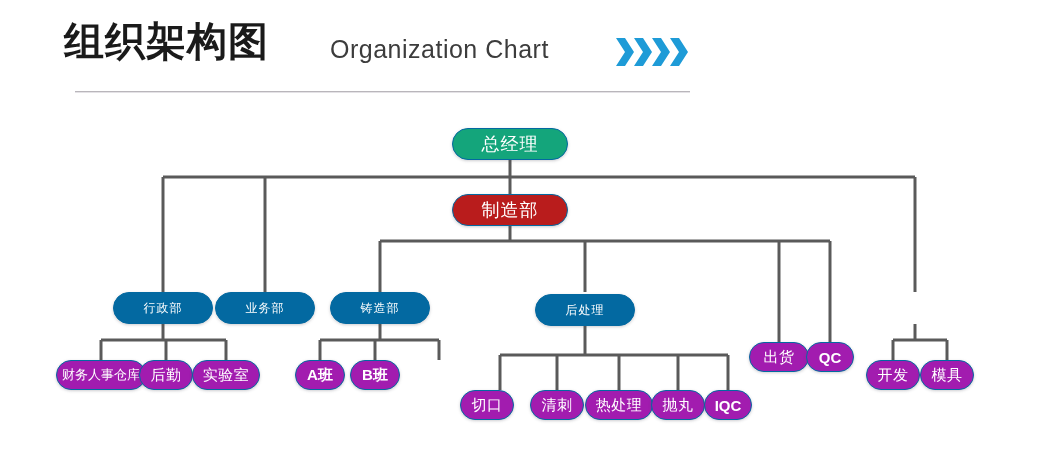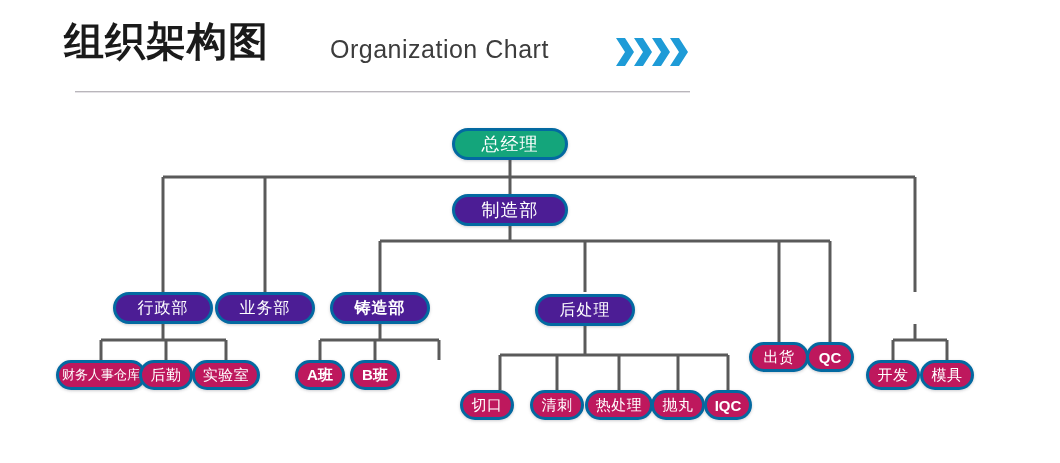--- a/index.html
+++ b/index.html
@@ -75,31 +75,31 @@
   
   .node {
     position: absolute;
     box-sizing: border-box;
     display: flex;
     align-items: center;
     justify-content: center;
     color: #ffffff;
     white-space: nowrap;
     border-radius: 999px;
-    border: 3px solid #0369a1;
+    border: 1px solid #0369a1;
     box-shadow: 0 1px 3px rgba(80,80,90,0.28);
     text-align: center;
     font-weight: 400;
     letter-spacing: 1px;
     user-select: none;
   }
   .node.lvl-root  { background: #14a57b; font-size: 18px; }
-  .node.lvl-blue  { background: #4c1d95; font-size: 18px; }
-  .node.lvl-red   { background: #4c1d95; font-size: 16px; }
-  .node.lvl-orange{ background: #be185d; font-size: 15px; letter-spacing: 0.5px; }
+  .node.lvl-blue  { background: #b91c1c; font-size: 18px; }
+  .node.lvl-red   { background: #0369a1; font-size: 12px; }
+  .node.lvl-orange{ background: #a21caf; font-size: 15px; letter-spacing: 0.5px; }
   .node.latin { letter-spacing: 0px; font-weight: 700; }
 </style>
 </head>
 <body>
 
 <div id="header">
   <div id="title-cn">组织架构图</div>
   <div id="title-en">Organization Chart</div>
 
   <svg id="chevrons" width="74" height="28" viewBox="0 0 74 28">
@@ -172,21 +172,21 @@
 
   <div class="node lvl-red" style="left:113px; top:292px; width:100px; height:32px;">
     <span>行政部</span>
   </div>
 
   <div class="node lvl-red" style="left:215px; top:292px; width:100px; height:32px;">
     <span>业务部</span>
   </div>
 
 
-  <div class="node lvl-red" style="left:330px; top:292px; width:100px; height:32px;font-weight:bold;">
+  <div class="node lvl-red" style="left:330px; top:292px; width:100px; height:32px;">
     <span>铸造部</span>
   </div>
 
   <div class="node lvl-red" style="left:535px; top:294px; width:100px; height:32px;justify-content:center;">
     <span>后处理</span>
   </div>
 
   <div class="node lvl-orange" style="left:749px; top:342px; width:60px; height:30px;">
     <span>出货</span>
   </div>

